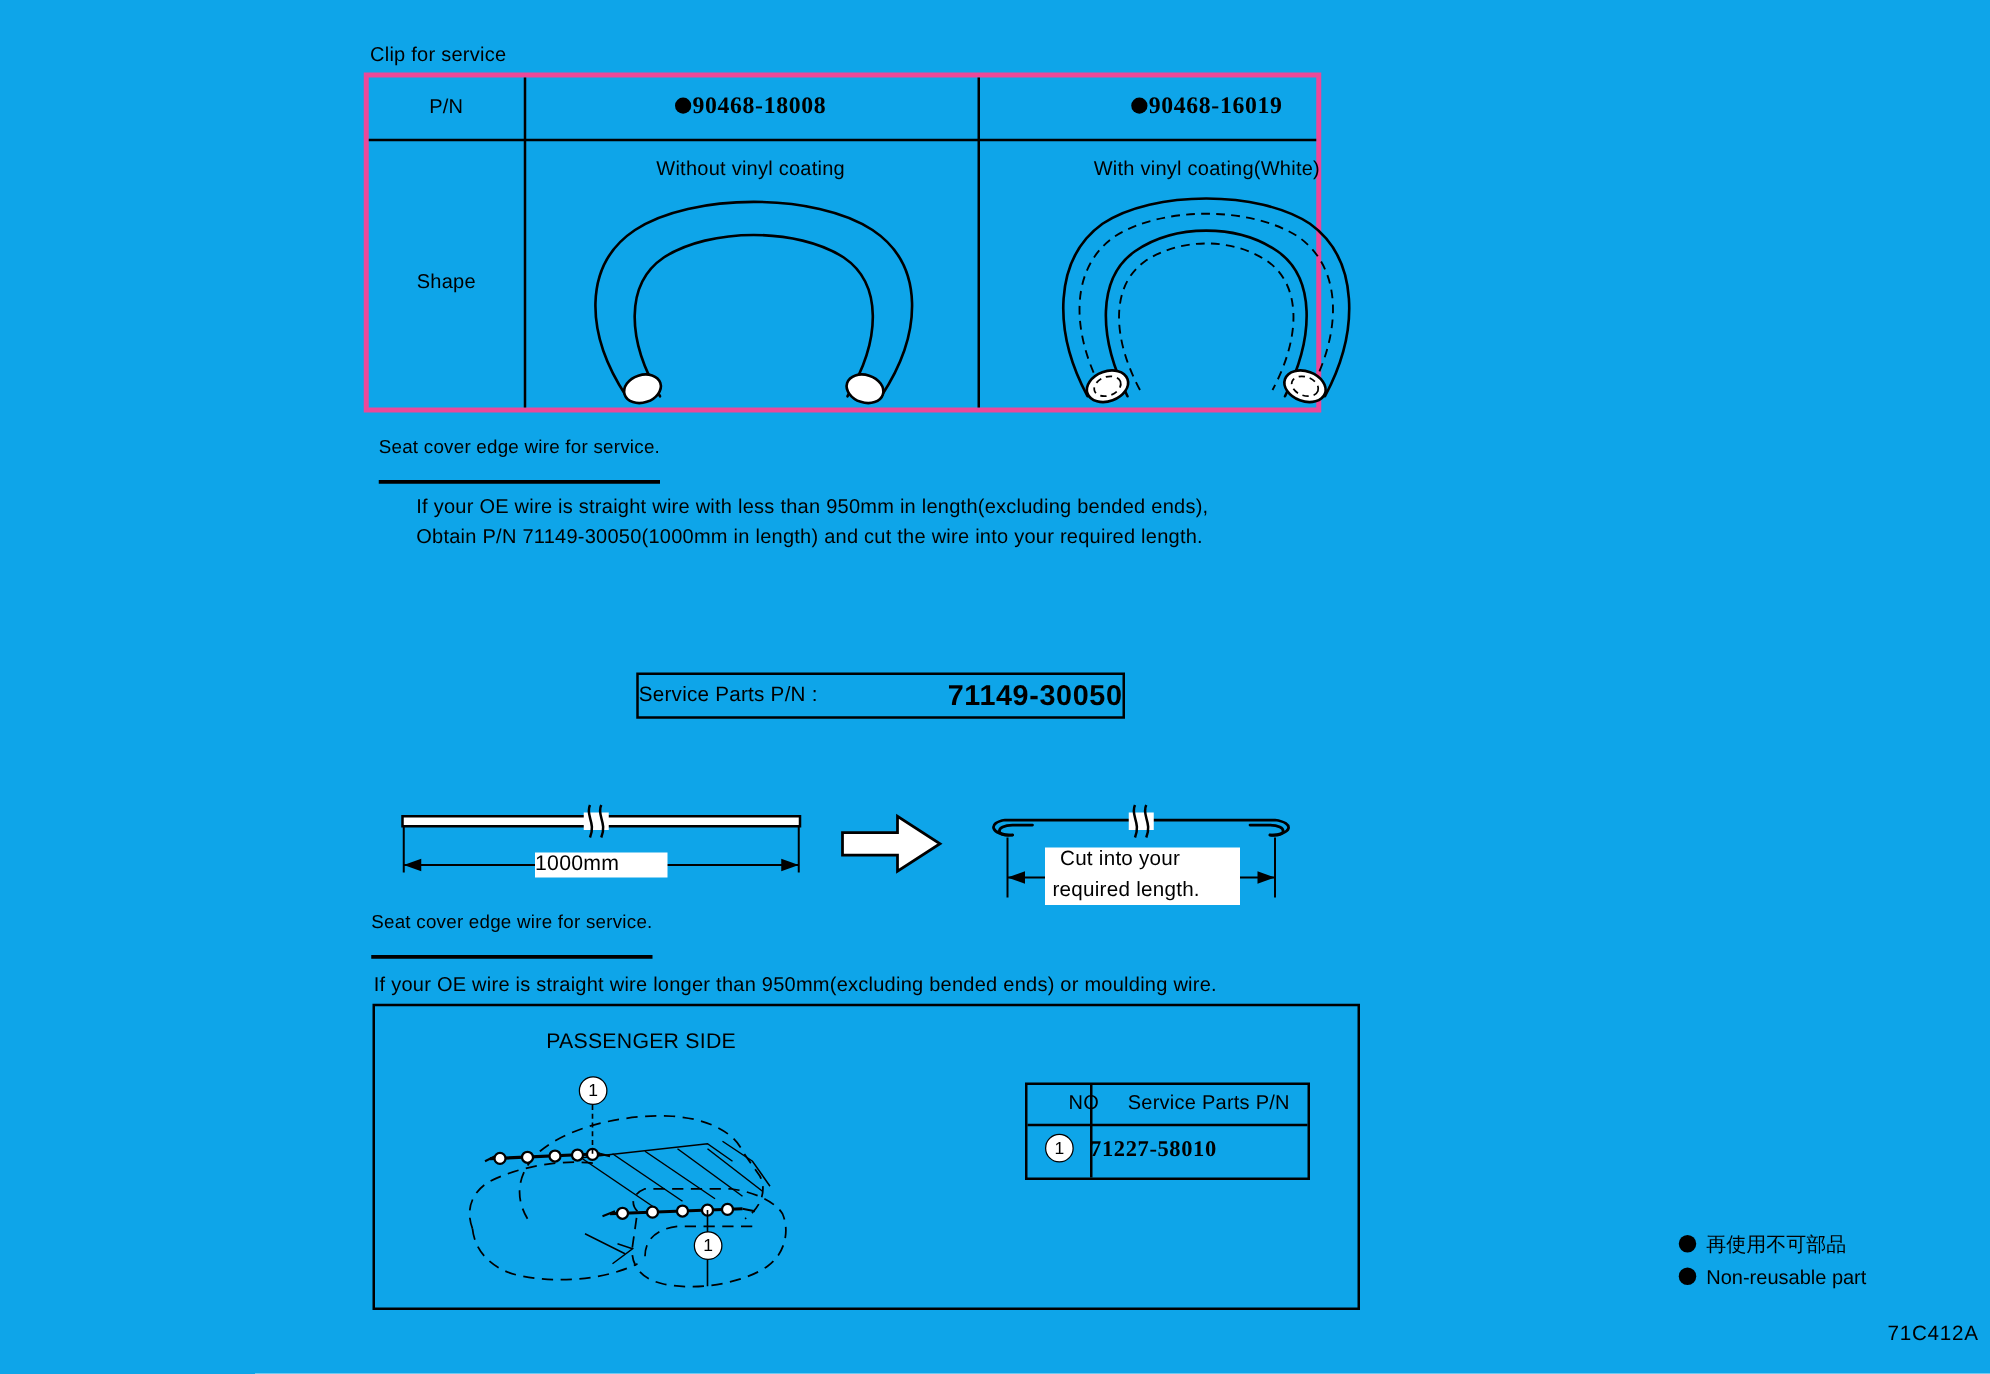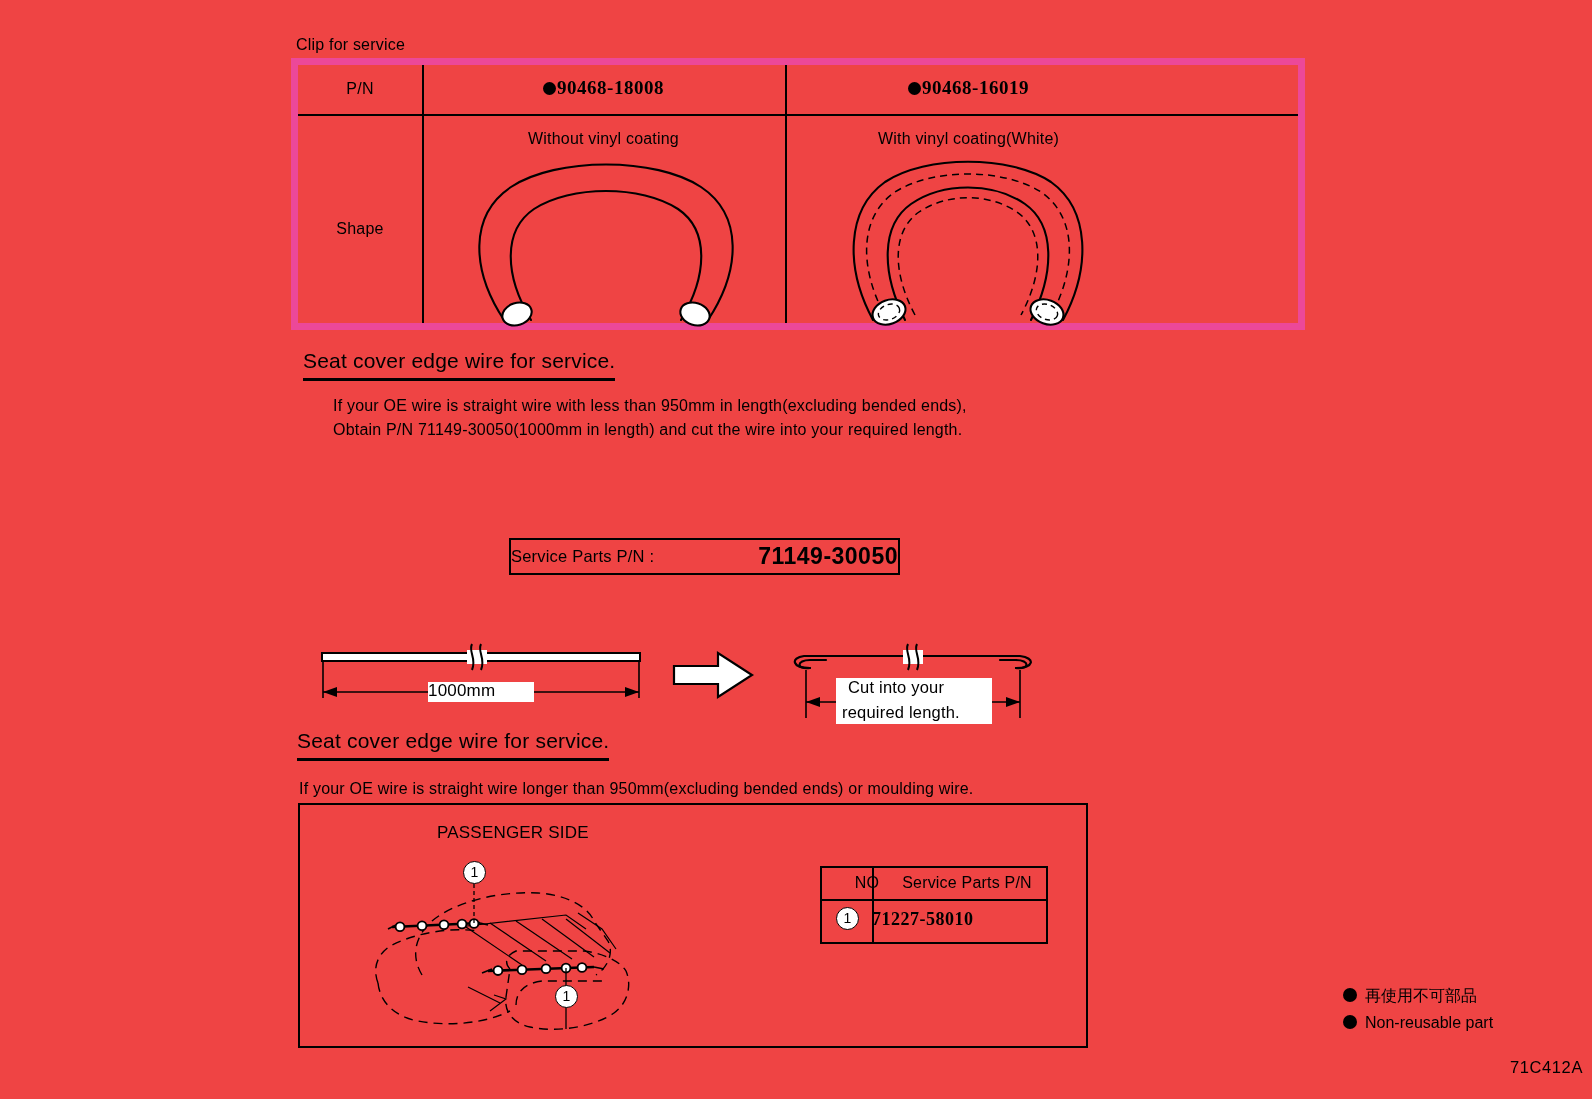--- a/index.html
+++ b/index.html
@@ -9,21 +9,21 @@
     background: #ffffff;
   }
   body {
     font-family: "Liberation Sans", sans-serif;
     color: #000000;
   }
   #page {
     position: relative;
     width: 1592px;
     height: 1099px;
-    background: #ef4444;
+    background: #0ea5e9;
     overflow: hidden;
   }
   .abs { position: absolute; }
 
   
   .txt {
     font-family: "Liberation Sans", sans-serif;
     color: #000;
     white-space: nowrap;
     letter-spacing: 0.2px;
@@ -32,23 +32,23 @@
   .mono-pn {
     font-family: "Liberation Serif", serif;
     font-weight: bold;
     letter-spacing: 0.5px;
   }
 
   
   #clip-table {
     left: 291px;
     top: 58px;
-    width: 1014px;
+    width: 766px;
     height: 272px;
-    border: 7px solid #ec4899;
+    border: 4px solid #ec4899;
     box-sizing: border-box;
   }
   #clip-table .vline {
     position: absolute;
     top: 0;
     bottom: 0;
     width: 2px;
     background: #000;
   }
   #clip-table .hline {
@@ -74,22 +74,22 @@
     height: 13px;
     border-radius: 50%;
     background: #000;
     vertical-align: -1px;
     margin-right: 1px;
   }
 
   
   .underline-head {
     position: absolute;
-    font-size: 21px;
-    padding-bottom: 5px;
+    font-size: 15px;
+    padding-bottom: 18px;
     border-bottom: 3px solid #000;
     white-space: nowrap;
   }
 
   
   #svc-box {
     left: 509px;
     top: 538px;
     width: 391px;
     height: 37px;

